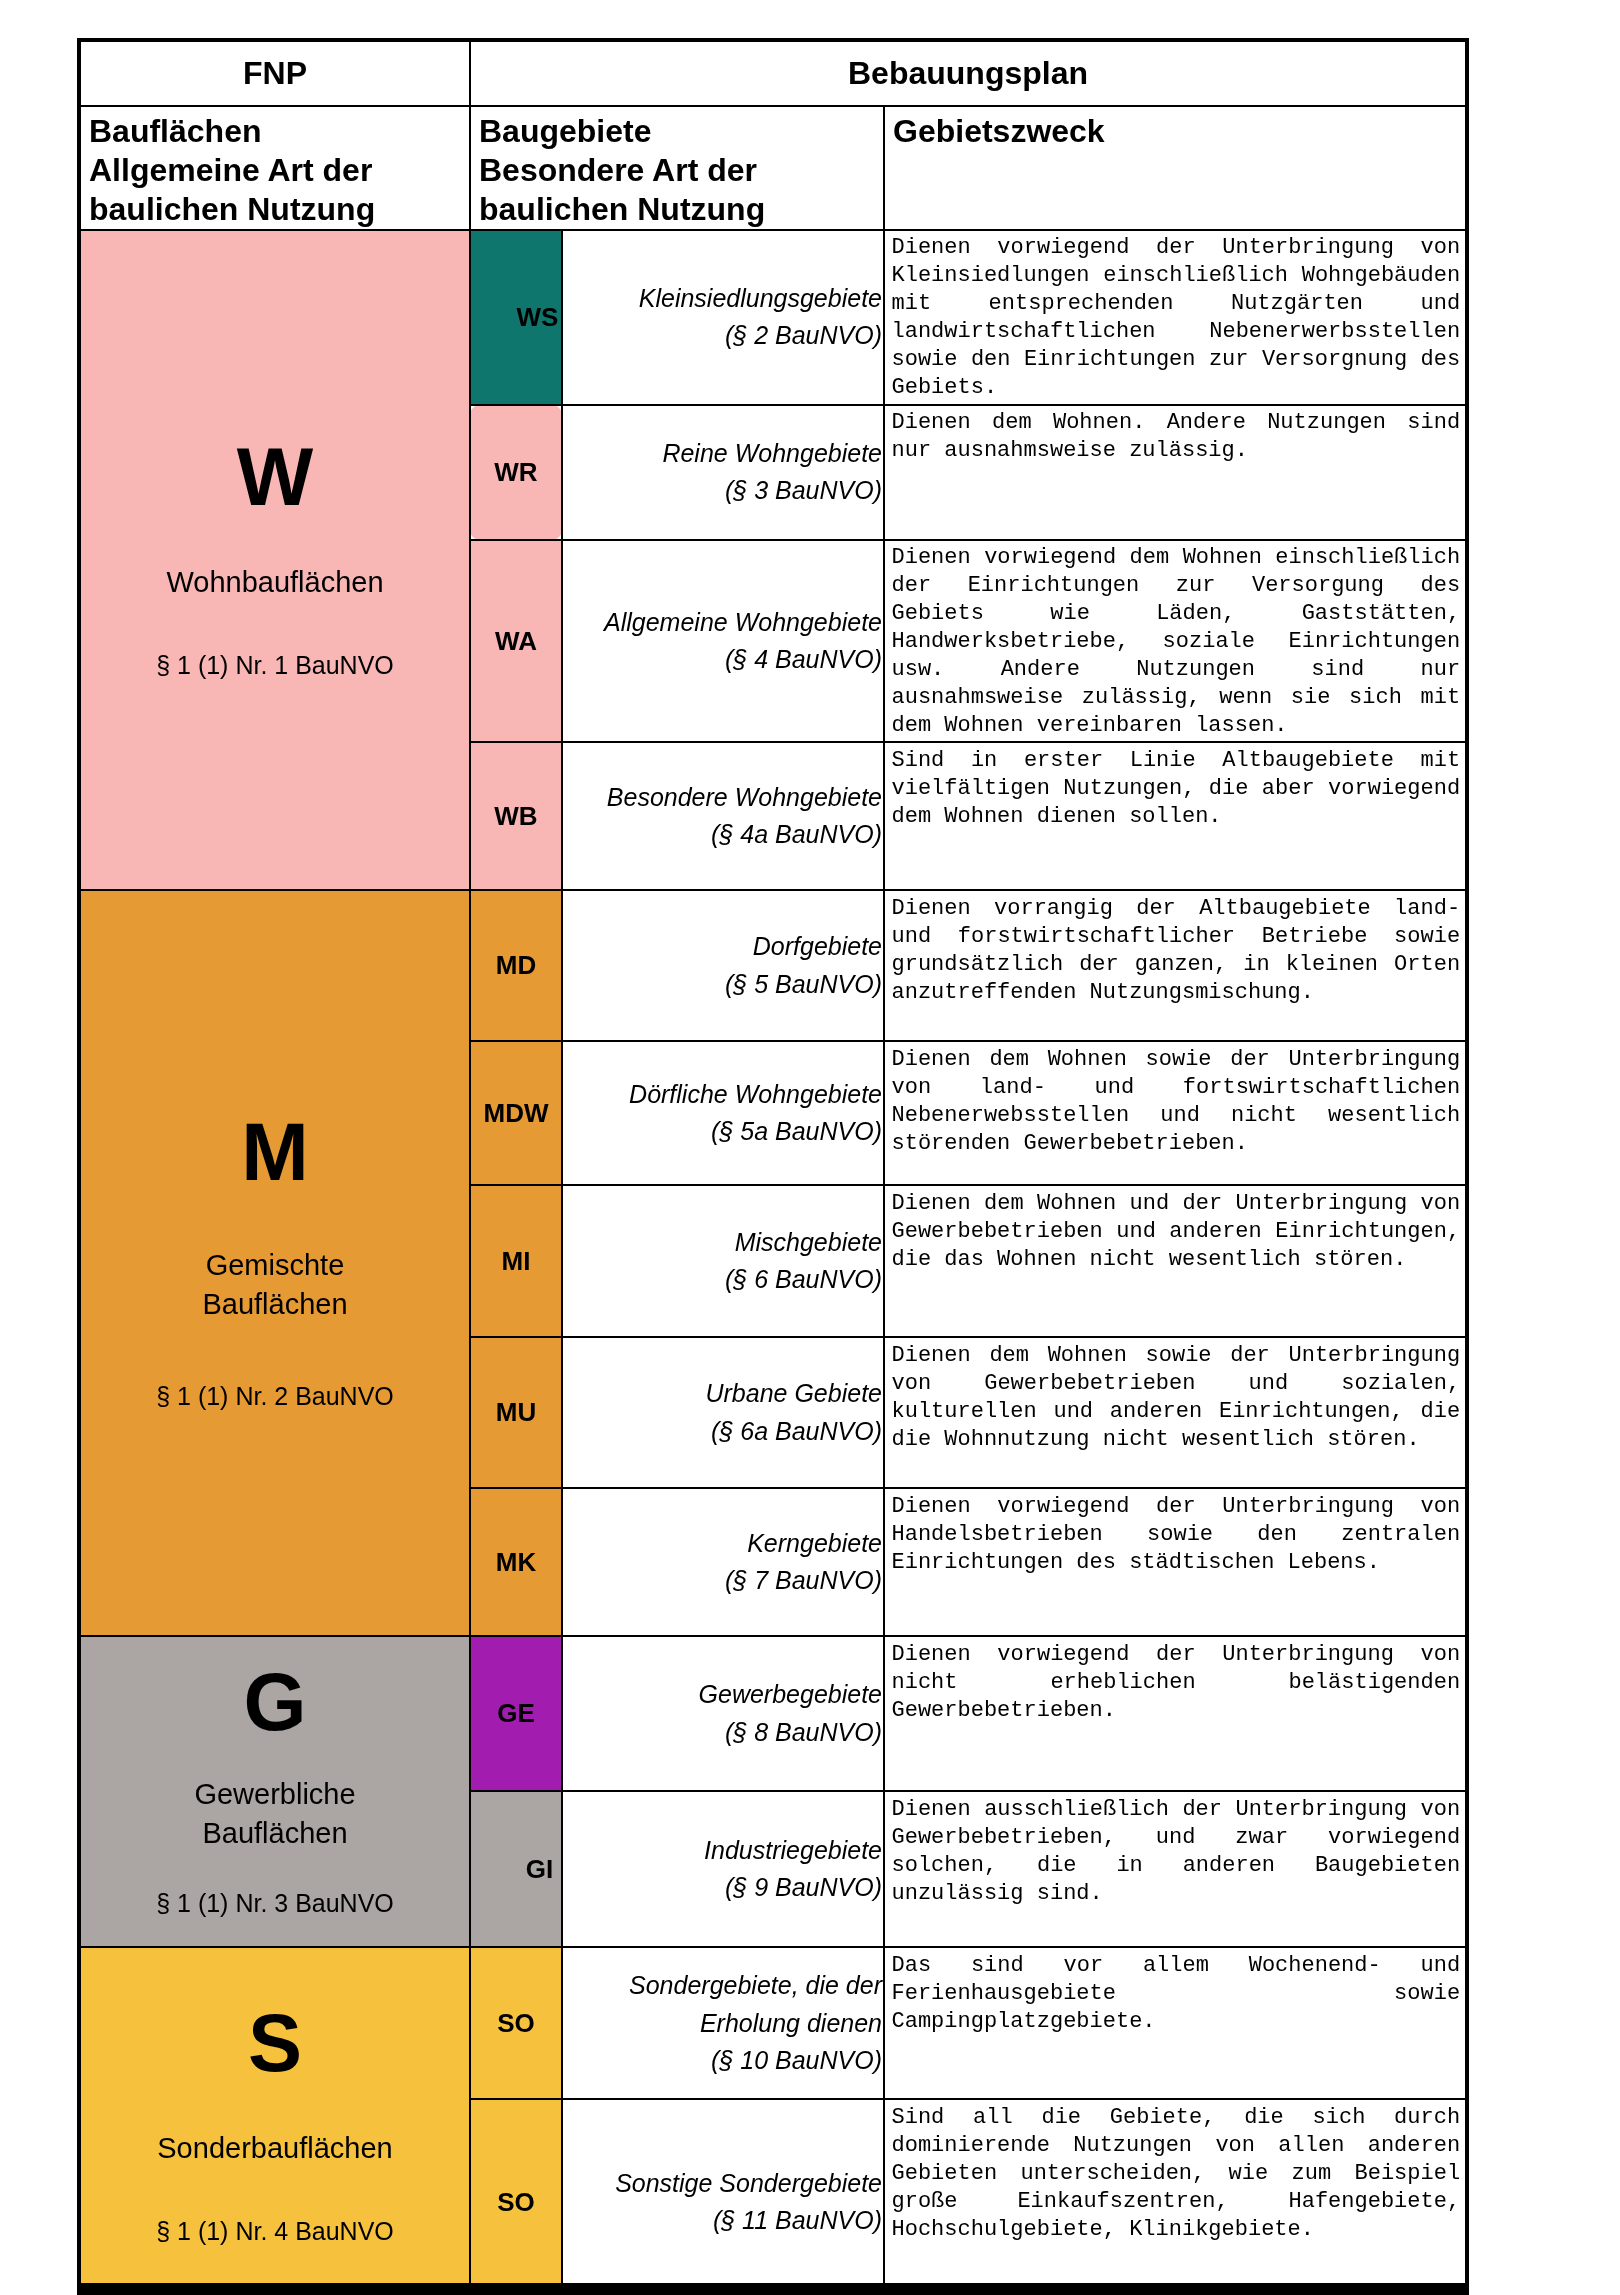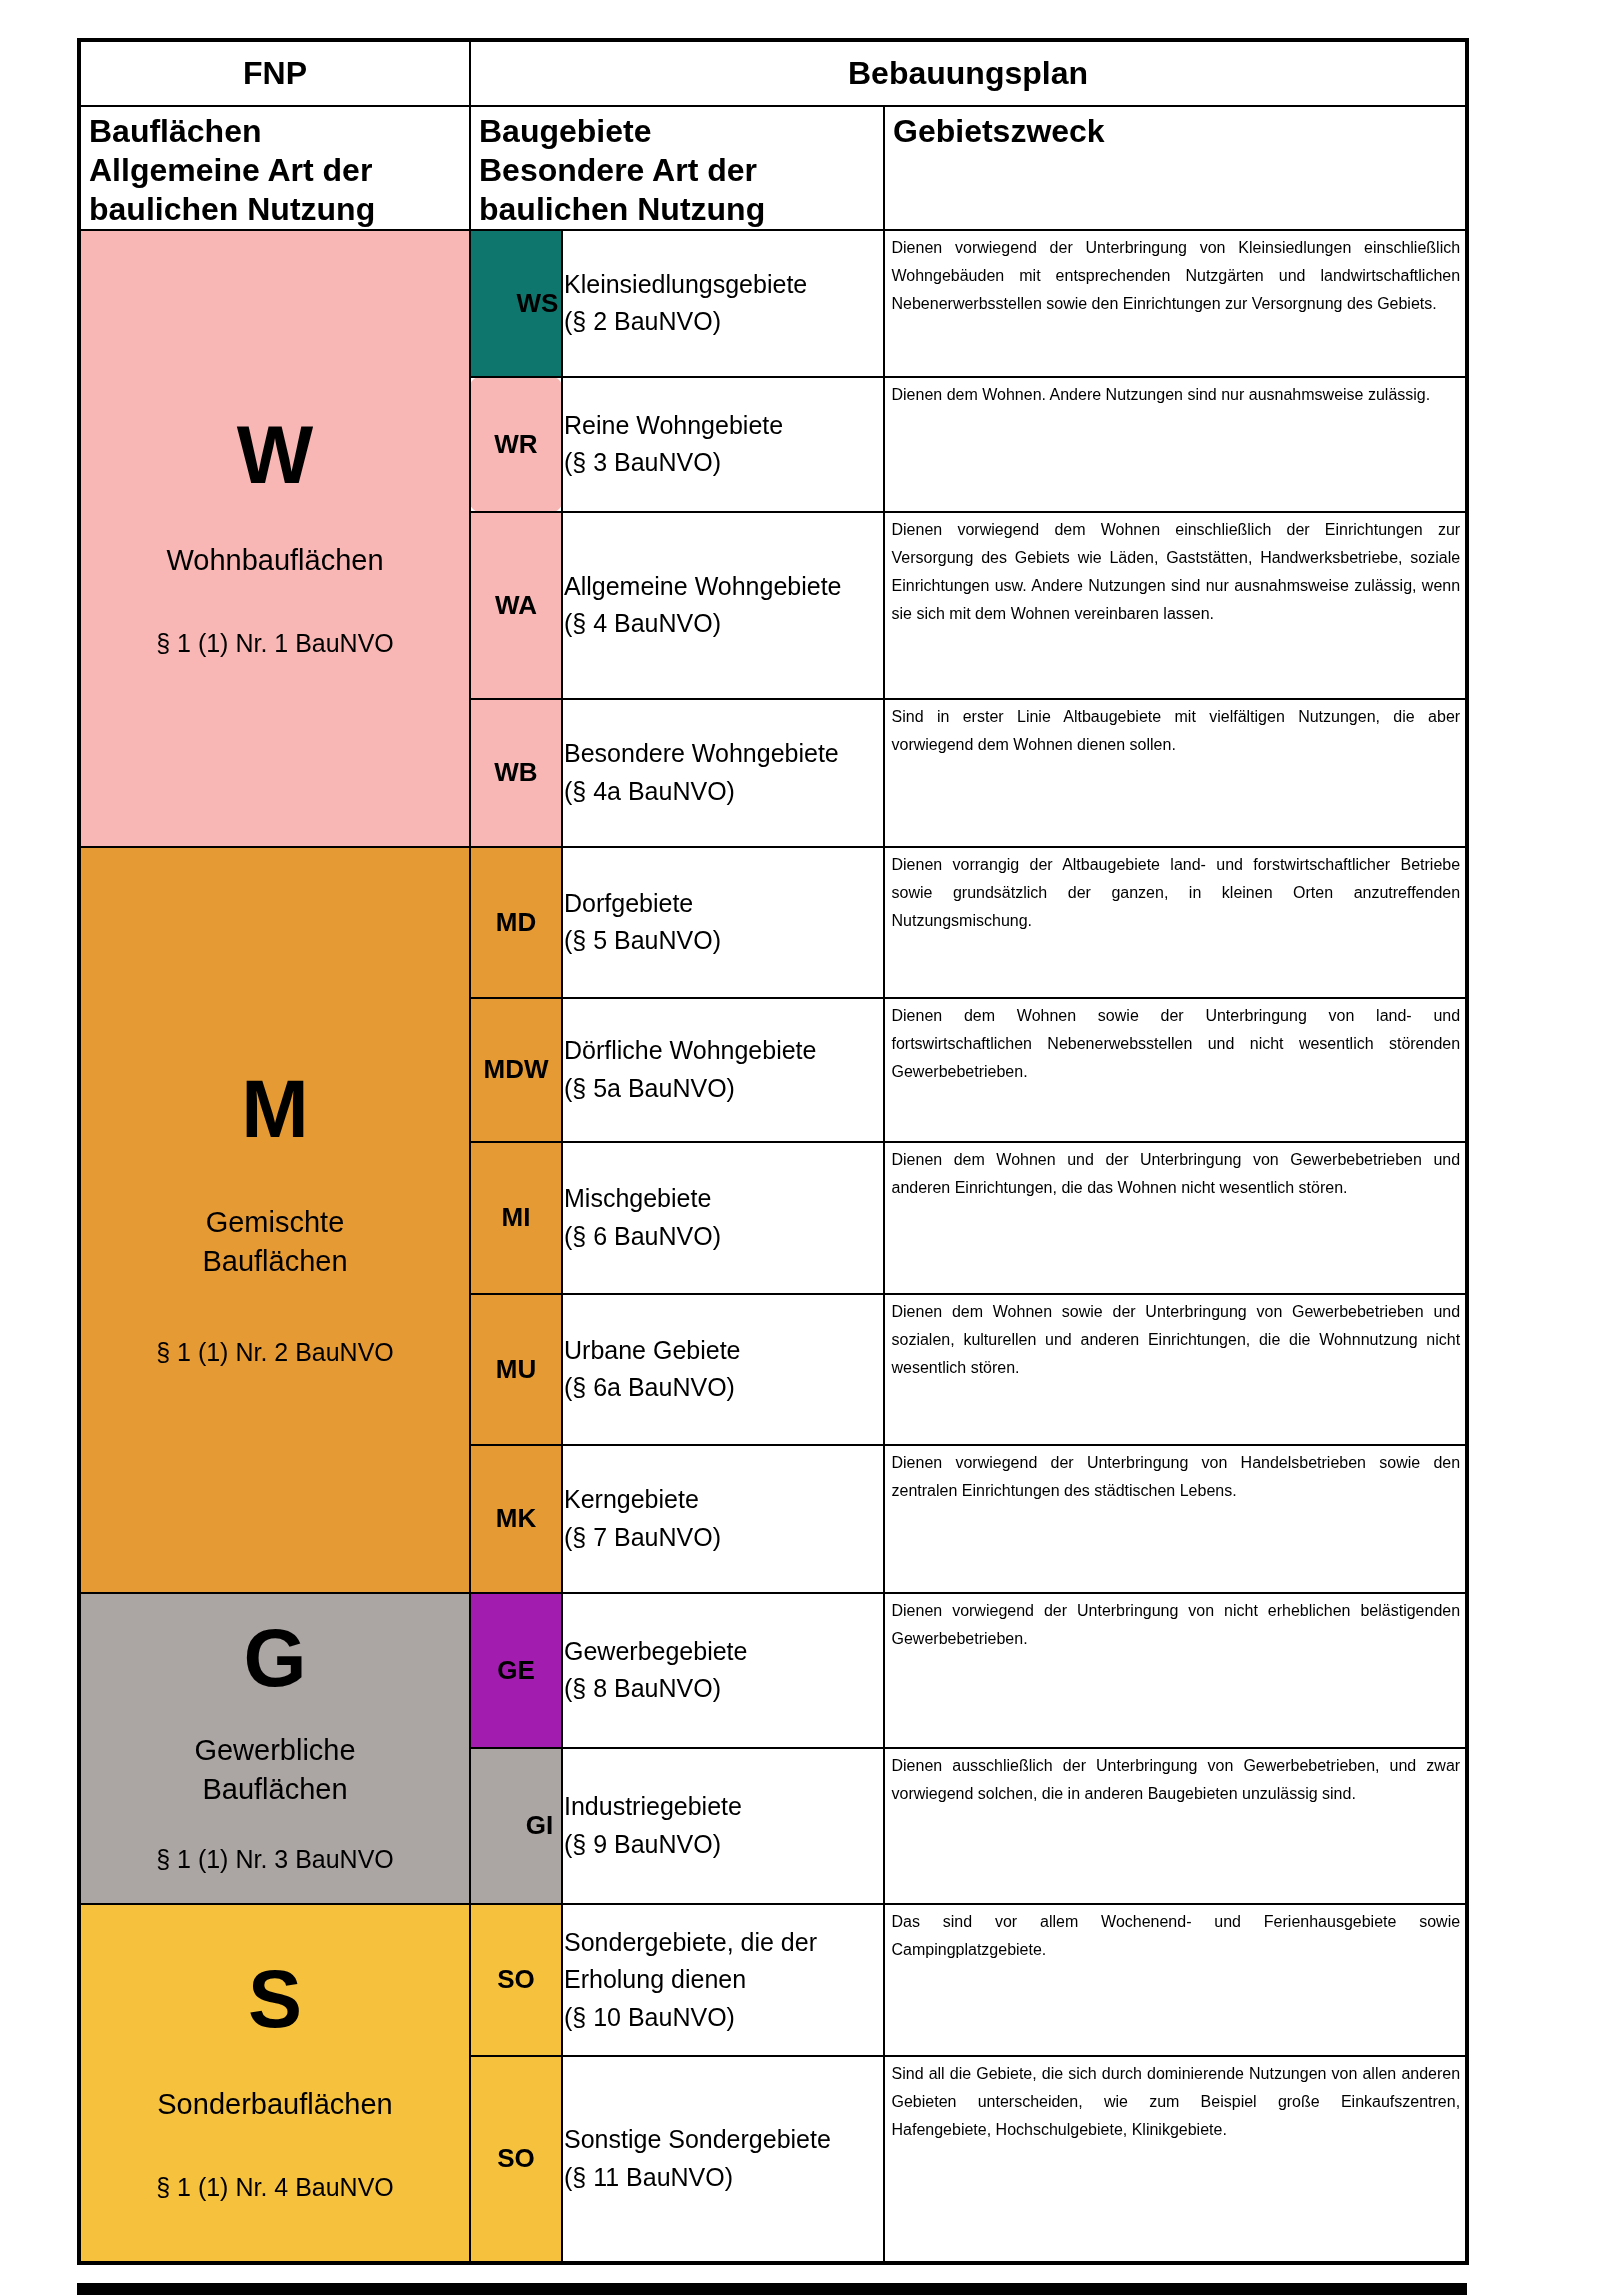--- a/index.html
+++ b/index.html
@@ -8,24 +8,24 @@
   table.land{position:absolute;left:77px;top:38px;width:1390px;
              border-collapse:collapse;table-layout:fixed;
              border:4px solid #000;}
   td{border:2.4px solid #000;overflow:hidden;}
   
   .hdr-top{font-weight:bold;font-size:32px;text-align:center;vertical-align:middle;}
   .hdr-sub{font-weight:bold;font-size:32px;text-align:left;vertical-align:top;
            padding:4.9px 6.5px 0 8px;line-height:39px;white-space:pre-line;}
   
   .code{font-weight:bold;font-size:26px;text-align:center;vertical-align:middle;}
-  .name{font-size:25px;text-align:left;vertical-align:middle;
-        line-height:1.5;white-space:pre-line;}
-  .purpose{font-size:16px;text-align:justify;vertical-align:top;
-           padding:3.2px 4.9px 1.6px 6.5px;line-height:28px;}
+  .name{font-size:25px;text-align:right;vertical-align:middle;
+        line-height:1.5;white-space:pre-line;font-style:italic;}
+  .purpose{font-size:22px;text-align:justify;vertical-align:top;
+           padding:3.2px 4.9px 1.6px 6.5px;line-height:28px;font-family:Liberation Mono, monospace;}
   
   .group{vertical-align:middle;text-align:center;}
   .gstack{display:flex;flex-direction:column;align-items:center;}
   .gw{gap:49px}.gm{gap:57px}.gg{gap:36px}.gs{gap:49px}
   .gletter{font-weight:bold;font-size:81px;line-height:0.9;}
   .gname{font-size:29px;line-height:1.35;white-space:pre-line;}
   .glaw{font-size:25px;}
   .bottom-bar{position:absolute;left:77px;top:2283px;width:1390px;height:12px;background:#000;}
 </style>
 </head>

